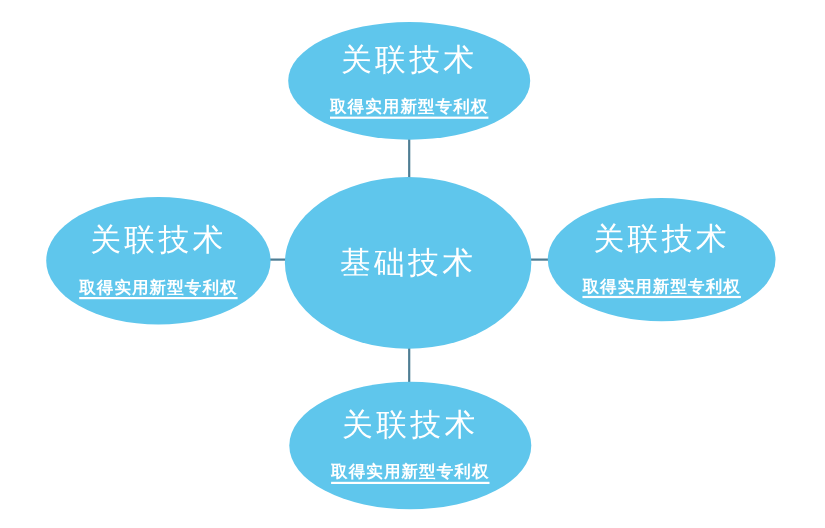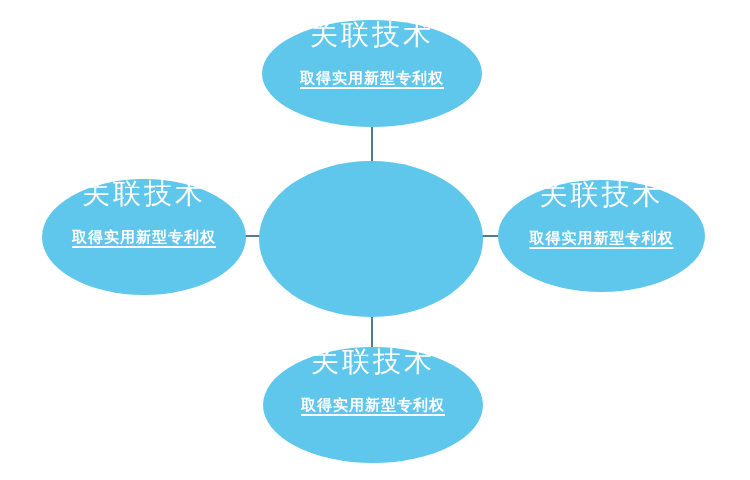--- a/index.html
+++ b/index.html
@@ -29,20 +29,21 @@
   .connector.h { left: 144px; top: 235px; width: 457px; height: 2px; }
   .node {
     position: absolute;
     z-index: 2;
     border-radius: 50%;
     background: var(--node-fill);
     color: var(--node-text);
     display: flex;
     flex-direction: column;
     align-items: center;
+    justify-content: center;
     text-align: center;
   }
   .node-top    { left: 262px; top: 20px;  width: 220px; height: 107px; }
   .node-left   { left: 42px;  top: 179px; width: 204px; height: 116px; }
   .node-center { left: 259px; top: 161px; width: 224px; height: 156px; }
   .node-right  { left: 498px; top: 180px; width: 207px; height: 112px; }
   .node-bottom { left: 263px; top: 347px; width: 220px; height: 116px; }
   .node-title {
     font-size: 28px;
     font-weight: 400;
@@ -71,20 +72,21 @@
     <div class="node-title">关联技术</div>
     <div class="node-subtitle">取得实用新型专利权</div>
   </div>
 
   <div class="node node-left">
     <div class="node-title">关联技术</div>
     <div class="node-subtitle">取得实用新型专利权</div>
   </div>
 
   <div class="node node-center">
+    <div class="node-title">基础技术</div>
   </div>
 
   <div class="node node-right">
     <div class="node-title">关联技术</div>
     <div class="node-subtitle">取得实用新型专利权</div>
   </div>
 
   <div class="node node-bottom">
     <div class="node-title">关联技术</div>
     <div class="node-subtitle">取得实用新型专利权</div>

